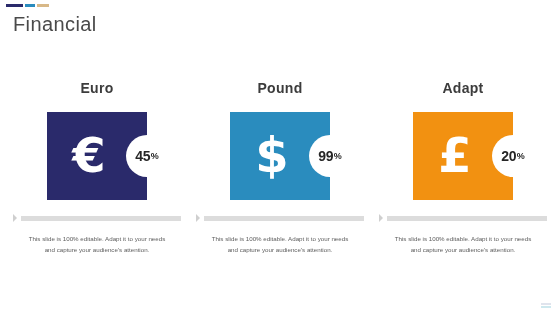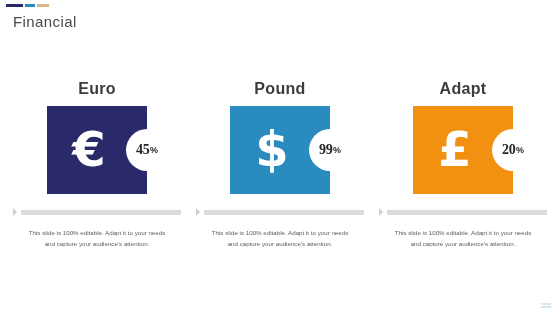--- a/index.html
+++ b/index.html
@@ -28,21 +28,21 @@
   }
   .seg-navy  { width: 17px; background: #2a2a6b; }
   .seg-teal  { width: 10px; background: #2a8cbe; }
   .seg-tan   { width: 12px; background: #d8b887; }
 
   
   .slide-title {
     position: absolute;
     top: 13px;
     left: 13px;
-    font-size: 15px;
+    font-size: 20px;
     color: #4a4a4a;
     letter-spacing: 0.4px;
     font-weight: 400;
     white-space: nowrap;
   }
 
   
   .columns {
     position: absolute;
     top: 80px;
@@ -52,25 +52,25 @@
     justify-content: space-between;
   }
   .col {
     width: 168px;
     display: flex;
     flex-direction: column;
     align-items: center;
   }
 
   .col-heading {
-    font-size: 16px;
+    font-size: 14px;
     font-weight: bold;
     color: #3c3c3c;
     letter-spacing: 0.3px;
-    margin-bottom: 8px;
+    margin-bottom: 16px;
     white-space: nowrap;
   }
 
   
   .card-wrap {
     position: relative;
     width: 100px;
     height: 88px;
   }
   .card {
@@ -101,21 +101,20 @@
     background: #ffffff;
     display: flex;
     align-items: center;
     justify-content: center;
     color: #262626;
   }
   .badge-num {
     font-size: 14px;
     font-weight: bold;
     letter-spacing: -0.2px;
-    font-family: Liberation Serif, serif;
   }
   .badge-pct {
     font-size: 9px;
     font-weight: bold;
     margin-left: 0.5px;
   }
 
   
   .divider-row {
     margin-top: 14px;

